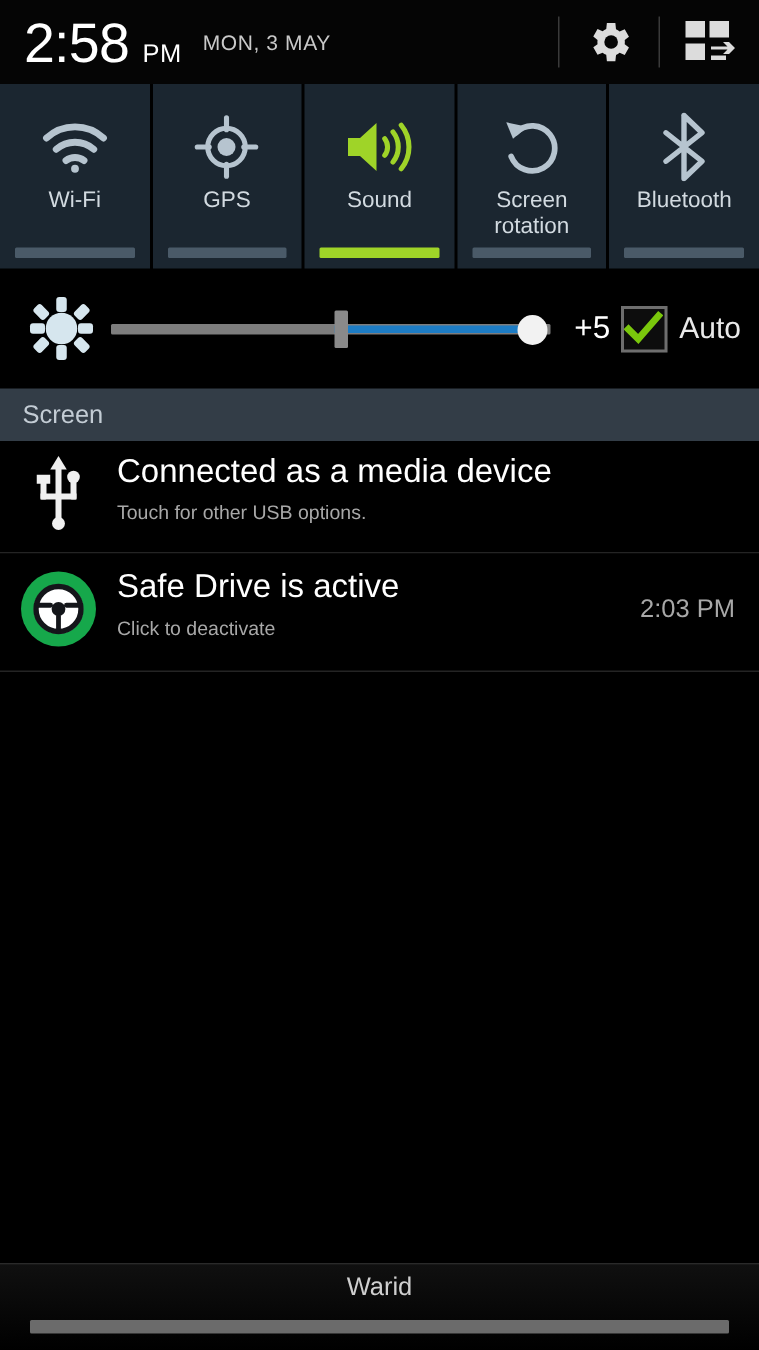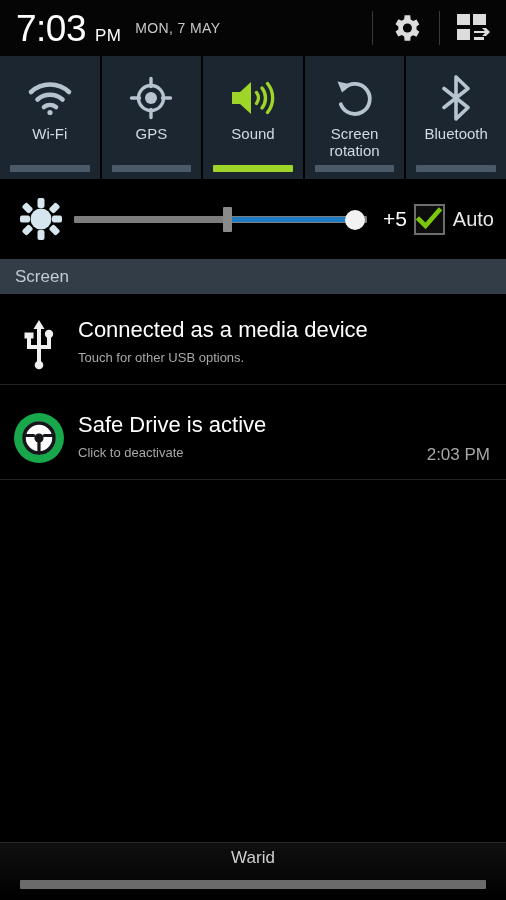--- a/index.html
+++ b/index.html
@@ -87,22 +87,22 @@
 
   
   .section-header {
     height: 35px; width: 100%; background: #333d47;
     display: flex; align-items: center; padding-left: 15px;
   }
   .section-header span { font-size: 17px; color: #c3ccd4; }
 
   
   .notif {
-    display: flex; align-items: flex-end; width: 100%;
-    padding: 22px 12px 14px 0; background: #000;
+    display: flex; align-items: center; width: 100%;
+    padding: 6px 12px 14px 0; background: #000;
     border-bottom: 1px solid #242424;
   }
   .notif-icon {
     width: 78px; flex: 0 0 78px;
     display: flex; align-items: center; justify-content: center;
     padding-top: 4px;
   }
   .notif-body { flex: 1 1 auto; min-width: 0; }
   .notif-title { font-size: 22px; color: #ffffff; line-height: 28px; }
   .notif-sub { font-size: 13px; color: #a8a8a8; line-height: 24px; margin-top: 2px; }
@@ -122,23 +122,23 @@
     position: absolute; left: 20px; right: 20px; bottom: 11px;
     height: 9px; background: #6b6b6b; border-radius: 1px;
   }
 </style>
 </head>
 <body>
 
 <div class="shade">
 
   <div class="statusbar">
-    <div class="clock-time">7:03</div>
+    <div class="clock-time">2:58</div>
     <div class="clock-ampm">PM</div>
-    <div class="clock-date">MON, 7 MAY</div>
+    <div class="clock-date">MON, 3 MAY</div>
     <div class="sb-spacer"></div>
     <div class="sb-sep"></div>
     <div class="sb-icon">
       <svg width="34" height="34" viewBox="0 0 24 24">
         <path fill="#dcdcdc" d="M19.4 13a7.6 7.6 0 0 0 0-2l2-1.5-2-3.5-2.4 1a7.6 7.6 0 0 0-1.7-1L15 3H11l-.3 2.9a7.6 7.6 0 0 0-1.7 1l-2.4-1-2 3.5L6.6 11a7.6 7.6 0 0 0 0 2l-2 1.5 2 3.5 2.4-1a7.6 7.6 0 0 0 1.7 1l.3 3h4l.3-2.9a7.6 7.6 0 0 0 1.7-1l2.4 1 2-3.5z"></path>
         <circle cx="13" cy="12" r="3.2" fill="#050505"></circle>
       </svg>
     </div>
     <div class="sb-sep"></div>
     <div class="sb-icon">

